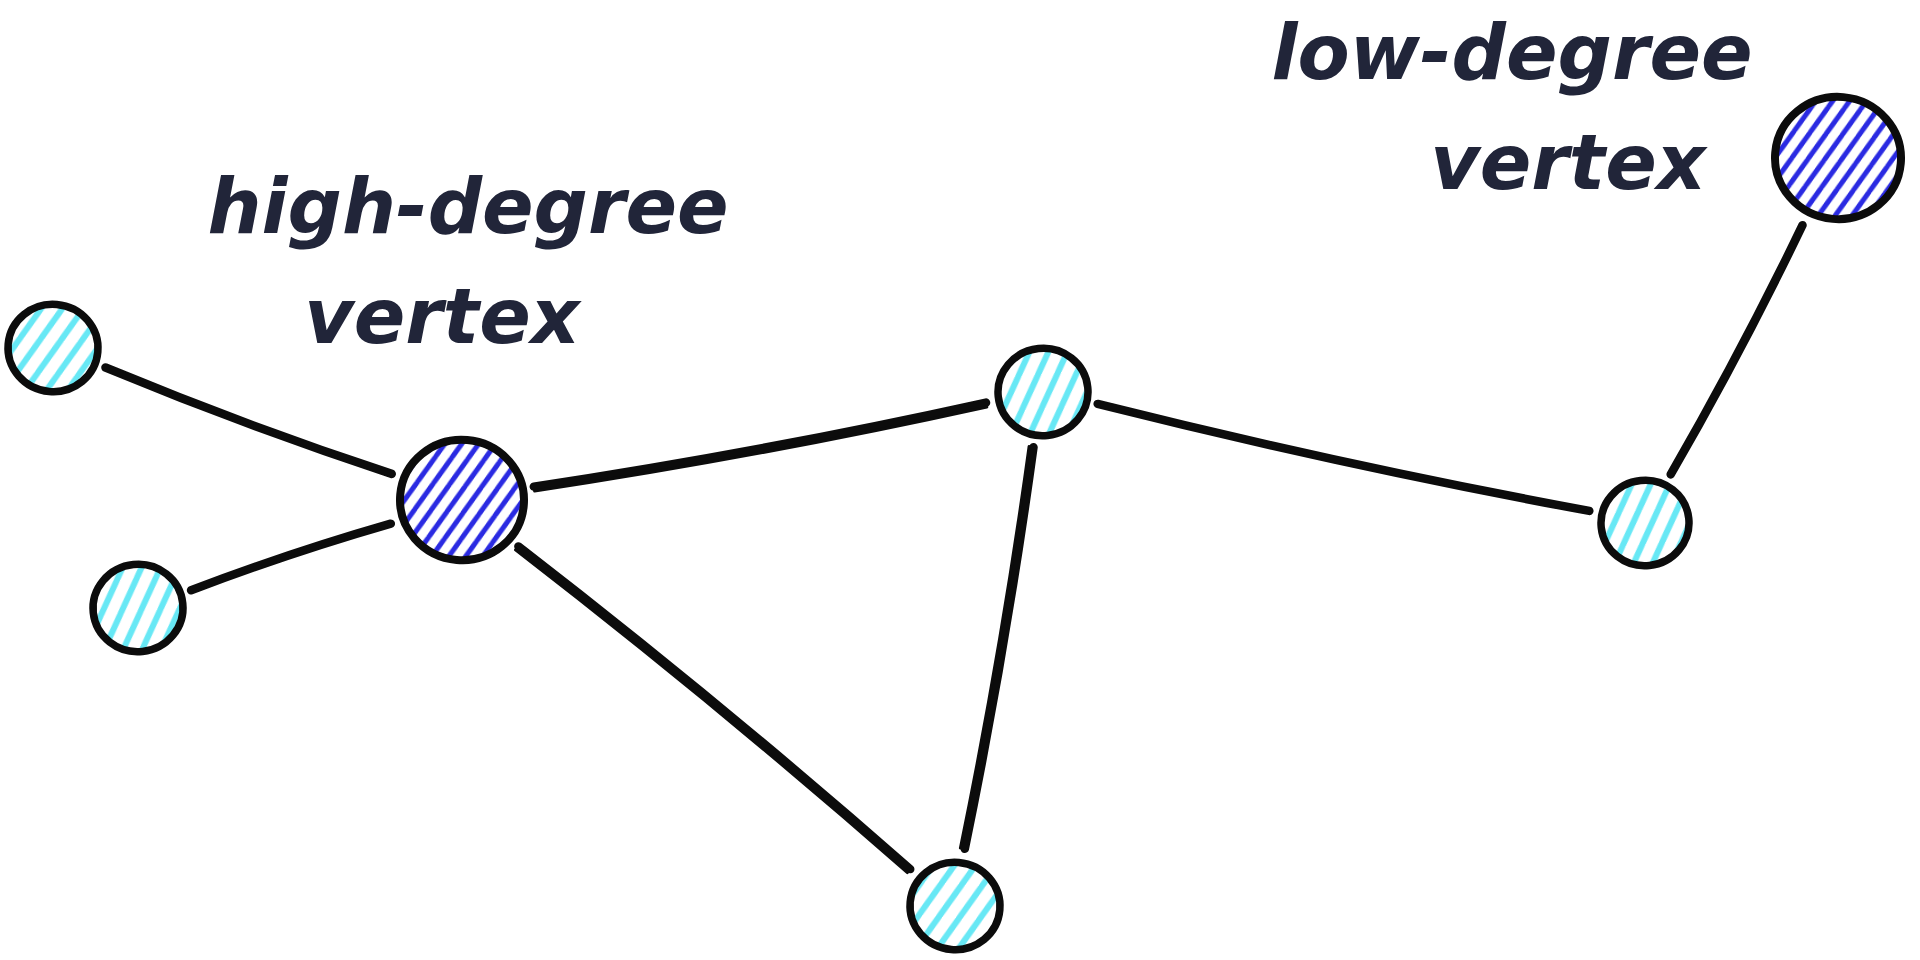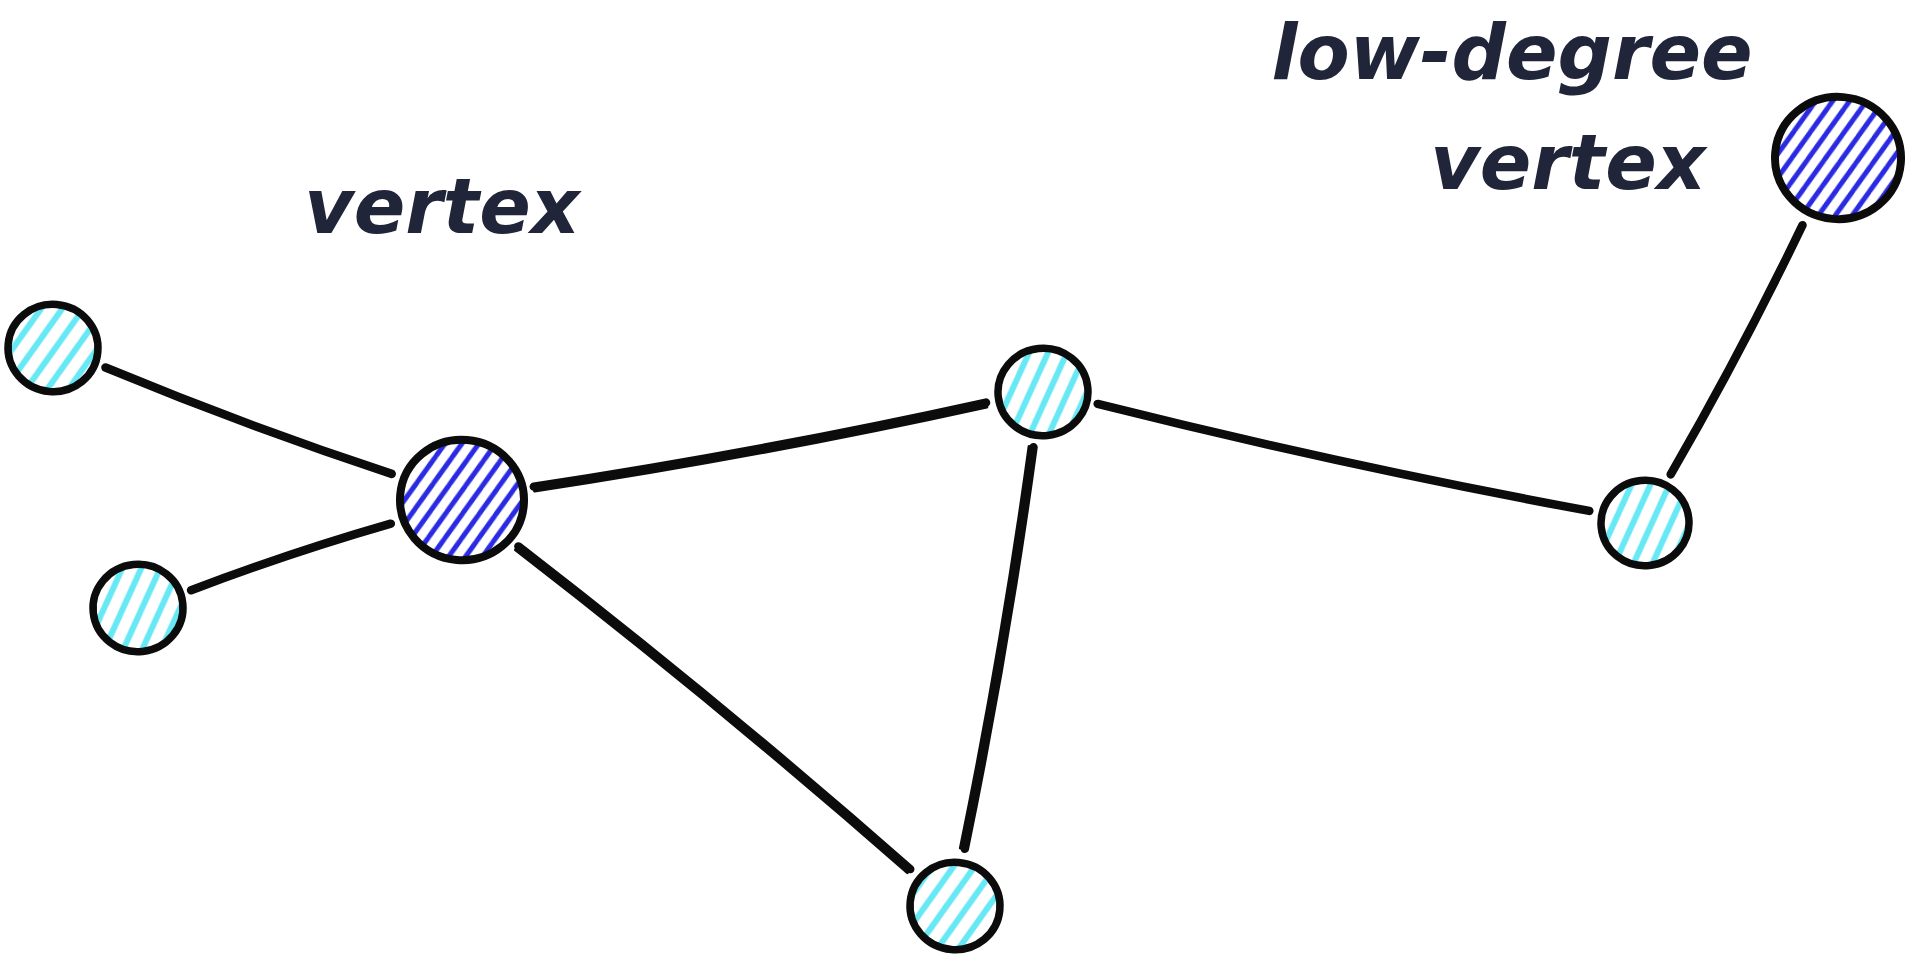--- a/index.html
+++ b/index.html
@@ -97,20 +97,21 @@
         <ellipse cx="1645" cy="523" rx="44" ry="42.68" fill="url(#hatch-cyan)" stroke="#0c0c0c" stroke-width="7.5"></ellipse>
         <ellipse cx="1645" cy="523" rx="44.66" ry="41.36" fill="none" stroke="#0c0c0c" stroke-width="2.5" transform="rotate(7 1645 523)"></ellipse>
       </g>
       <g transform="rotate(5 1838 158)">
         <ellipse cx="1838" cy="158" rx="63" ry="61.11" fill="url(#hatch-blue)" stroke="#0c0c0c" stroke-width="8"></ellipse>
         <ellipse cx="1838" cy="158" rx="63.94499999999999" ry="59.22" fill="none" stroke="#0c0c0c" stroke-width="2.5" transform="rotate(7 1838 158)"></ellipse>
       </g>
     </svg>
 
   <div class="vertex-label" id="high-degree-label">
+    <span class="label-line line1">high-degree</span>
     <span class="label-line line2">vertex</span>
   </div>
 
   <div class="vertex-label" id="low-degree-label">
     <span class="label-line line1">low-degree</span>
     <span class="label-line line2">vertex</span>
   </div>
 
 </div>
 

